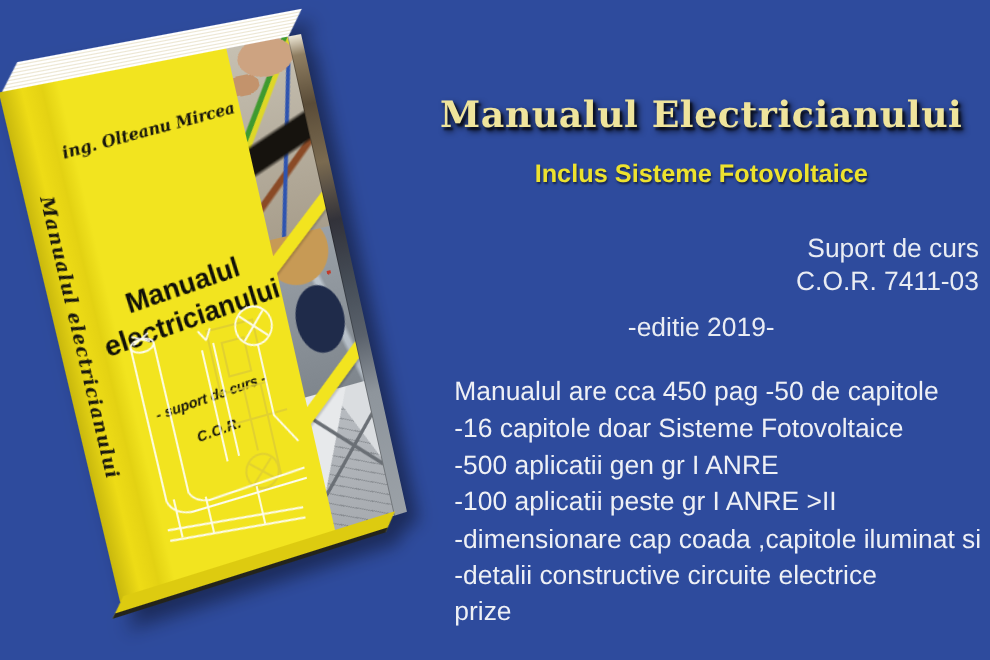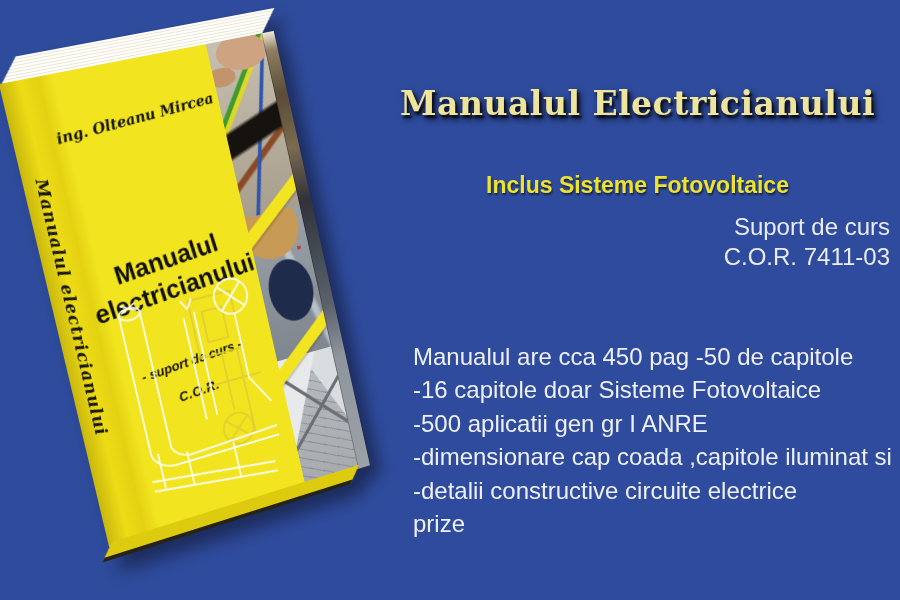--- a/index.html
+++ b/index.html
@@ -10,21 +10,21 @@
   .panel-title{
     position:absolute;left:385px;top:84px;width:505px;text-align:center;
     font-family:"DejaVu Serif","Liberation Serif",serif;font-weight:bold;
     font-size:33px;color:#EFE49C;letter-spacing:.5px;
     text-shadow:2px 3px 2px #0b1020,3px 4px 6px rgba(0,0,0,.85);
     white-space:nowrap;
   }
   .panel-subtitle{
     position:absolute;left:385px;top:144px;width:505px;text-align:center;
     font-weight:bold;font-size:23px;color:#EDE22E;
-    text-shadow:1px 2px 2px rgba(0,0,0,.55);white-space:nowrap;margin-top:28px;
+    text-shadow:1px 2px 2px rgba(0,0,0,.55);white-space:nowrap;
   }
   .panel-course{
     position:absolute;left:385px;top:212px;width:505px;text-align:right;
     font-size:24px;line-height:30px;color:#E9ECF3;white-space:nowrap;
   }
   .panel-edition{
     position:absolute;left:385px;top:283px;width:505px;text-align:center;
     font-size:24px;line-height:30px;color:#E9ECF3;white-space:nowrap;
   }
   .panel-details{
@@ -207,23 +207,25 @@
 
   <div class="panel-title">Manualul Electricianului</div>
 
   <div class="panel-subtitle">Inclus Sisteme Fotovoltaice</div>
 
   <div class="panel-course">
     <div>Suport de curs</div>
     <div>C.O.R. 7411-03</div>
   </div>
 
+  <div class="panel-edition">-editie 2019-</div>
 
   <div class="panel-details">
     <div>Manualul are cca 450 pag -50 de capitole</div>
     <div>-16 capitole doar Sisteme Fotovoltaice</div>
     <div>-500 aplicatii gen gr I ANRE</div>
+    <div>-100 aplicatii peste gr I ANRE &gt;II</div>
     <div>-dimensionare cap coada ,capitole iluminat si</div>
     <div>-detalii constructive circuite electrice</div>
     <div>prize</div>
   </div>
 
 </div>
 
 </body></html>

